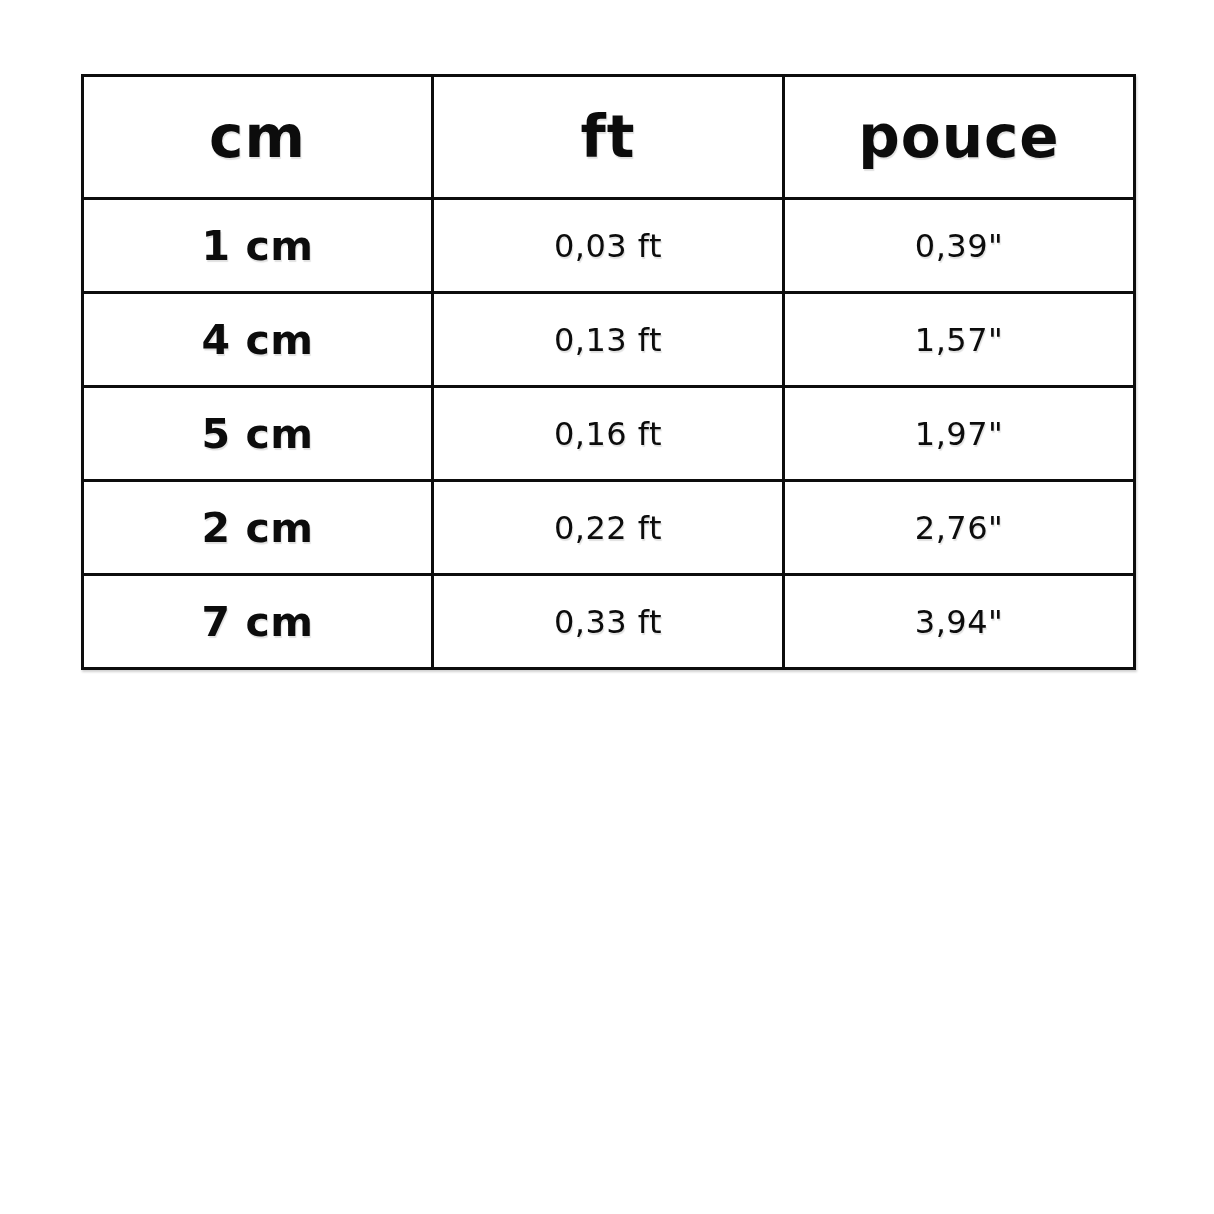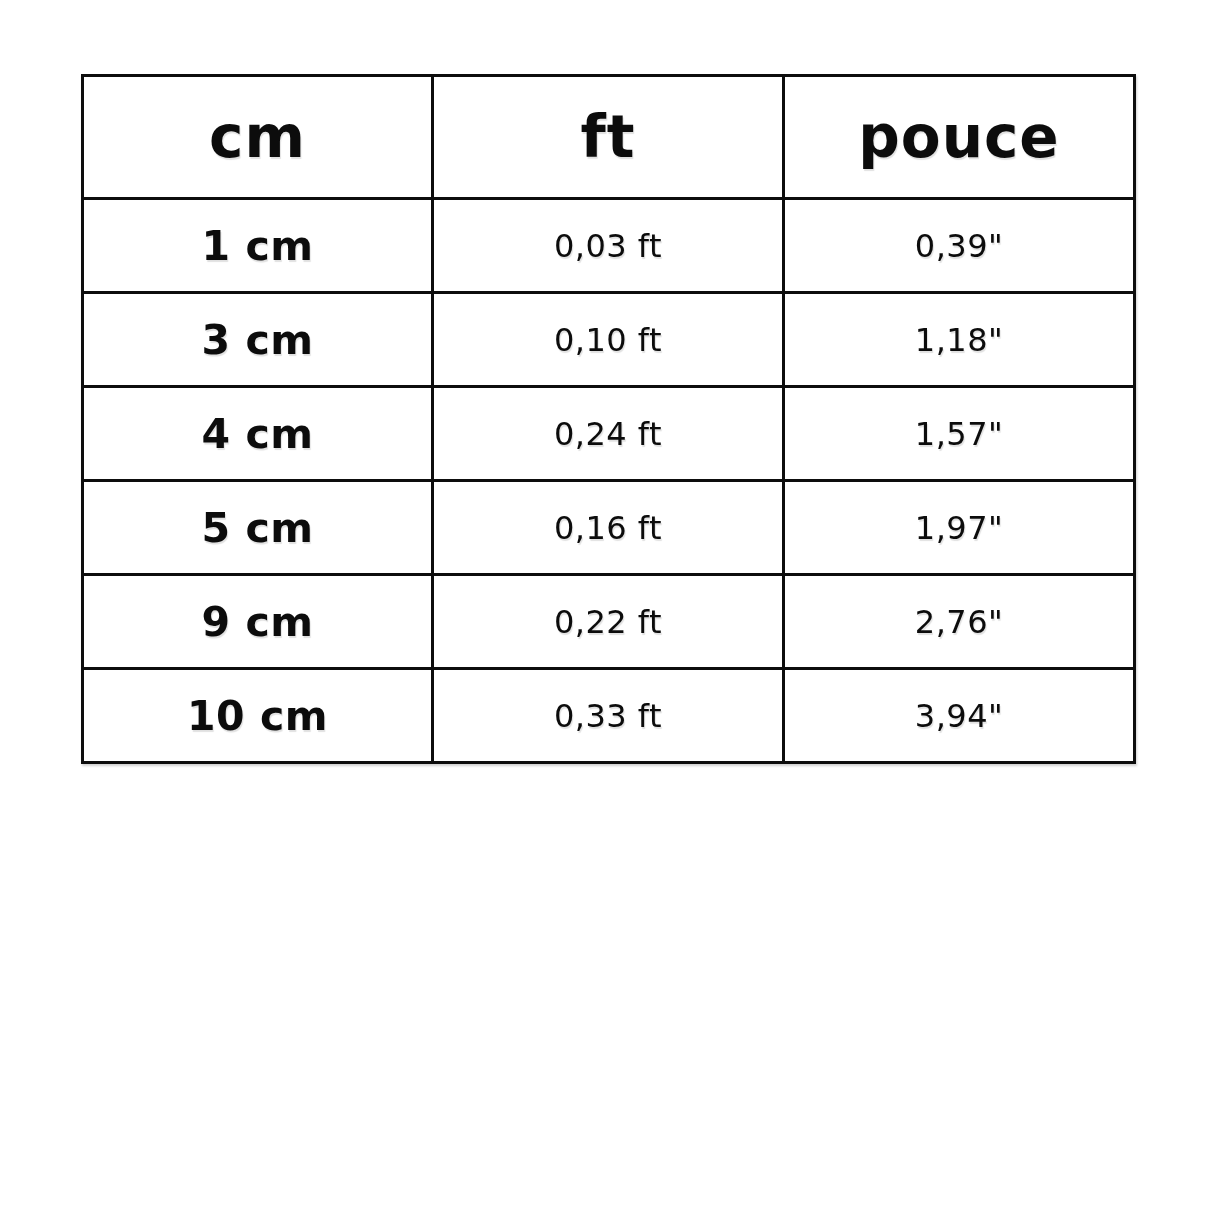--- a/index.html
+++ b/index.html
@@ -76,40 +76,35 @@
           <th>pouce</th>
         </tr>
       </thead>
       <tbody>
         <tr>
           <td class="col-cm">1 cm</td>
           <td>0,03 ft</td>
           <td>0,39"</td>
         </tr>
         <tr>
-          <td class="col-cm">3 cm</td>
-          <td>0,10 ft</td>
-          <td>1,18"</td>
-        </tr>
-        <tr>
           <td class="col-cm">4 cm</td>
-          <td>0,24 ft</td>
+          <td>0,13 ft</td>
           <td>1,57"</td>
         </tr>
         <tr>
           <td class="col-cm">5 cm</td>
           <td>0,16 ft</td>
           <td>1,97"</td>
         </tr>
         <tr>
-          <td class="col-cm">9 cm</td>
+          <td class="col-cm">2 cm</td>
           <td>0,22 ft</td>
           <td>2,76"</td>
         </tr>
         <tr>
-          <td class="col-cm">10 cm</td>
+          <td class="col-cm">7 cm</td>
           <td>0,33 ft</td>
           <td>3,94"</td>
         </tr>
       </tbody>
     </table>
   </div>
 </div>
 
 </body></html>

